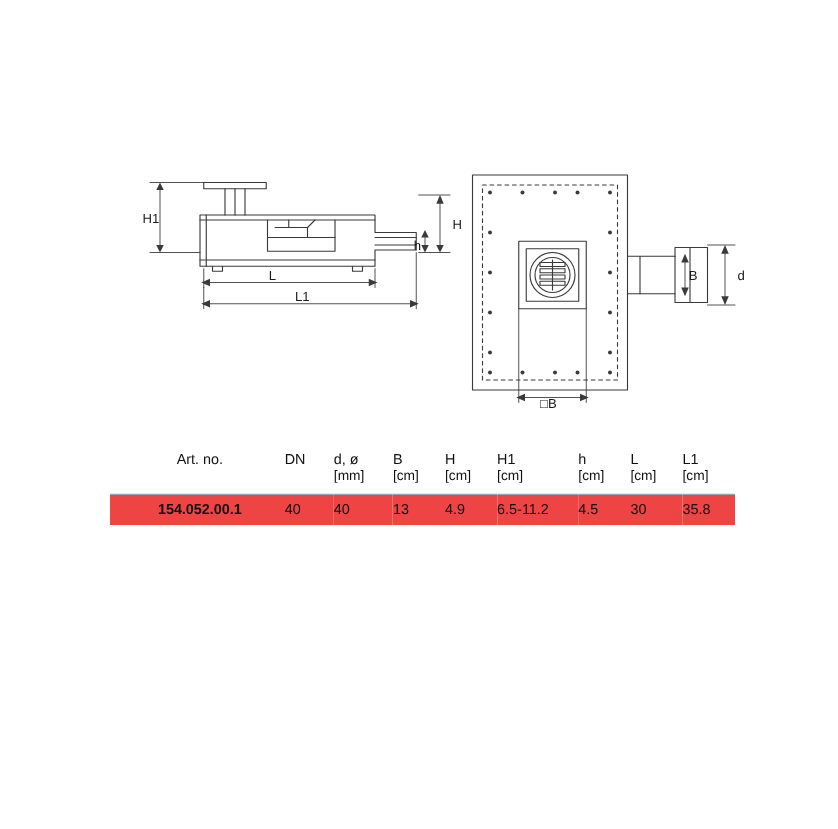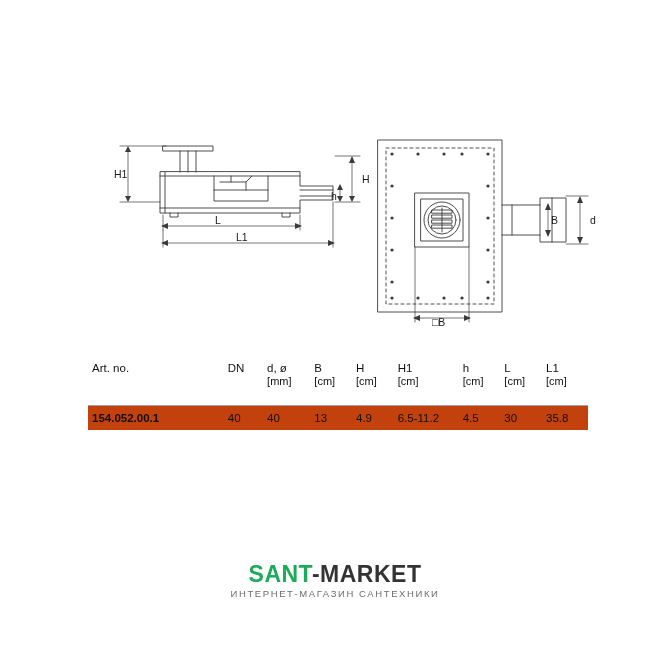--- a/index.html
+++ b/index.html
@@ -42,33 +42,33 @@
   .spec-table th,
   .spec-table td {
     padding: 0;
     font-weight: normal;
     text-align: left;
     vertical-align: bottom;
     color: #111111;
   }
   .spec-table th.col-art,
   .spec-table td.col-art {
-    text-align: left;
+    text-align: center;
     padding-left: 4px;
   }
   .spec-table .hdr-name td {
     padding-bottom: 1px;
     font-size: 11.5px;
   }
   .spec-table .hdr-unit td {
-    padding-bottom: 18px;
+    padding-bottom: 8px;
     font-size: 11px;
   }
   .spec-table tbody tr {
-    background: #c2410c;
+    background: #ef4444;
   }
   .spec-table tbody td {
     padding-top: 6px;
     padding-bottom: 6px;
     font-size: 11.5px;
   }
   .spec-table tbody td.col-art {
     font-weight: bold;
   }
   .rule-top td {
@@ -295,20 +295,14 @@
         <td>13</td>
         <td>4.9</td>
         <td>6.5-11.2</td>
         <td>4.5</td>
         <td>30</td>
         <td>35.8</td>
       </tr>
     </tbody>
   </table>
 
-  <div class="logo">
-    <div class="logo-main">
-      <span class="logo-sant">SANT</span><span class="logo-dash">-</span><span class="logo-market">MARKET</span>
-    </div>
-    <div class="logo-sub">ИНТЕРНЕТ-МАГАЗИН САНТЕХНИКИ</div>
-  </div>
 
 </div>
 
 </body></html>

